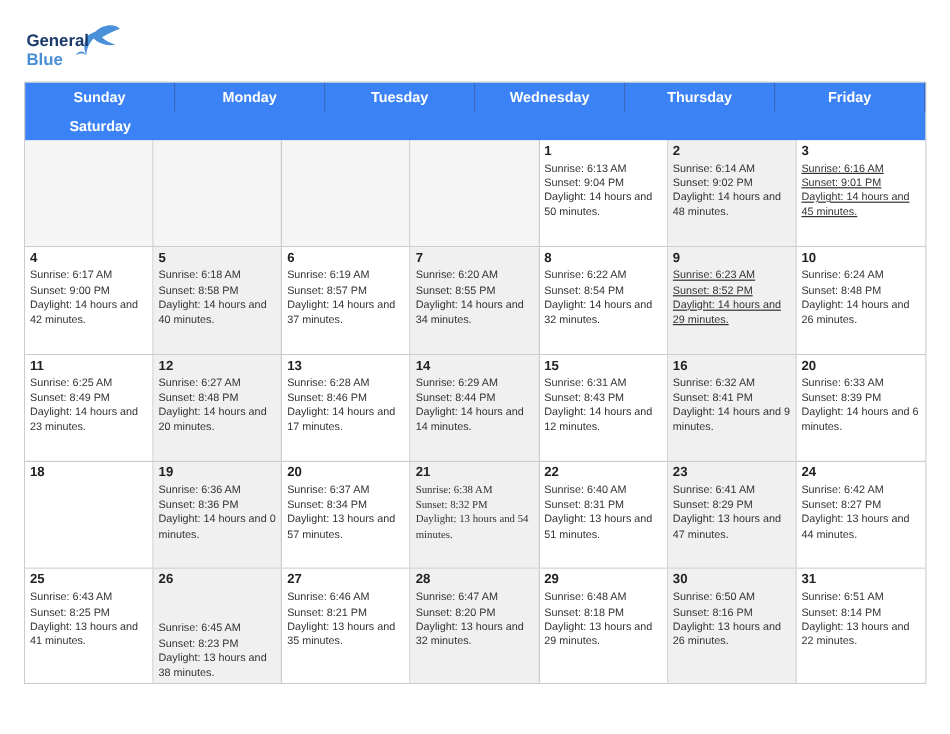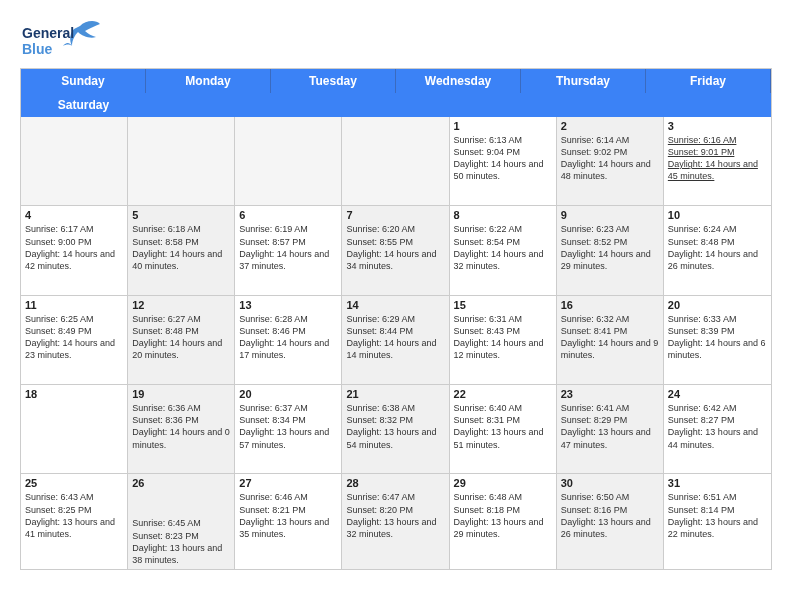--- a/index.html
+++ b/index.html
@@ -179,21 +179,21 @@
 Daylight: 14 hours and 34 minutes.</div>
           </div>
           <div class="cal-cell">
             <div class="day-num">8</div>
             <div class="cell-text" style="white-space: pre-line;">Sunrise: 6:22 AM
 Sunset: 8:54 PM
 Daylight: 14 hours and 32 minutes.</div>
           </div>
           <div class="cal-cell shaded">
             <div class="day-num">9</div>
-            <div class="cell-text" style="white-space: pre-line;">Sunrise: 6:23 AM
+            <div class="cell-text" style="white-space: pre-line; text-decoration: underline;">Sunrise: 6:23 AM
 Sunset: 8:52 PM
 Daylight: 14 hours and 29 minutes.</div>
           </div>
           <div class="cal-cell">
             <div class="day-num">10</div>
             <div class="cell-text" style="white-space: pre-line;">Sunrise: 6:24 AM
 Sunset: 8:48 PM
 Daylight: 14 hours and 26 minutes.</div>
           </div>
         </div>
@@ -252,21 +252,21 @@
 Daylight: 14 hours and 0 minutes.</div>
           </div>
           <div class="cal-cell">
             <div class="day-num">20</div>
             <div class="cell-text" style="white-space: pre-line;">Sunrise: 6:37 AM
 Sunset: 8:34 PM
 Daylight: 13 hours and 57 minutes.</div>
           </div>
           <div class="cal-cell shaded">
             <div class="day-num">21</div>
-            <div class="cell-text" style="white-space: pre-line;">Sunrise: 6:38 AM
+            <div class="cell-text" style="white-space: pre-line; font-family: Liberation Serif, serif;">Sunrise: 6:38 AM
 Sunset: 8:32 PM
 Daylight: 13 hours and 54 minutes.</div>
           </div>
           <div class="cal-cell">
             <div class="day-num">22</div>
             <div class="cell-text" style="white-space: pre-line;">Sunrise: 6:40 AM
 Sunset: 8:31 PM
 Daylight: 13 hours and 51 minutes.</div>
           </div>
           <div class="cal-cell shaded">

